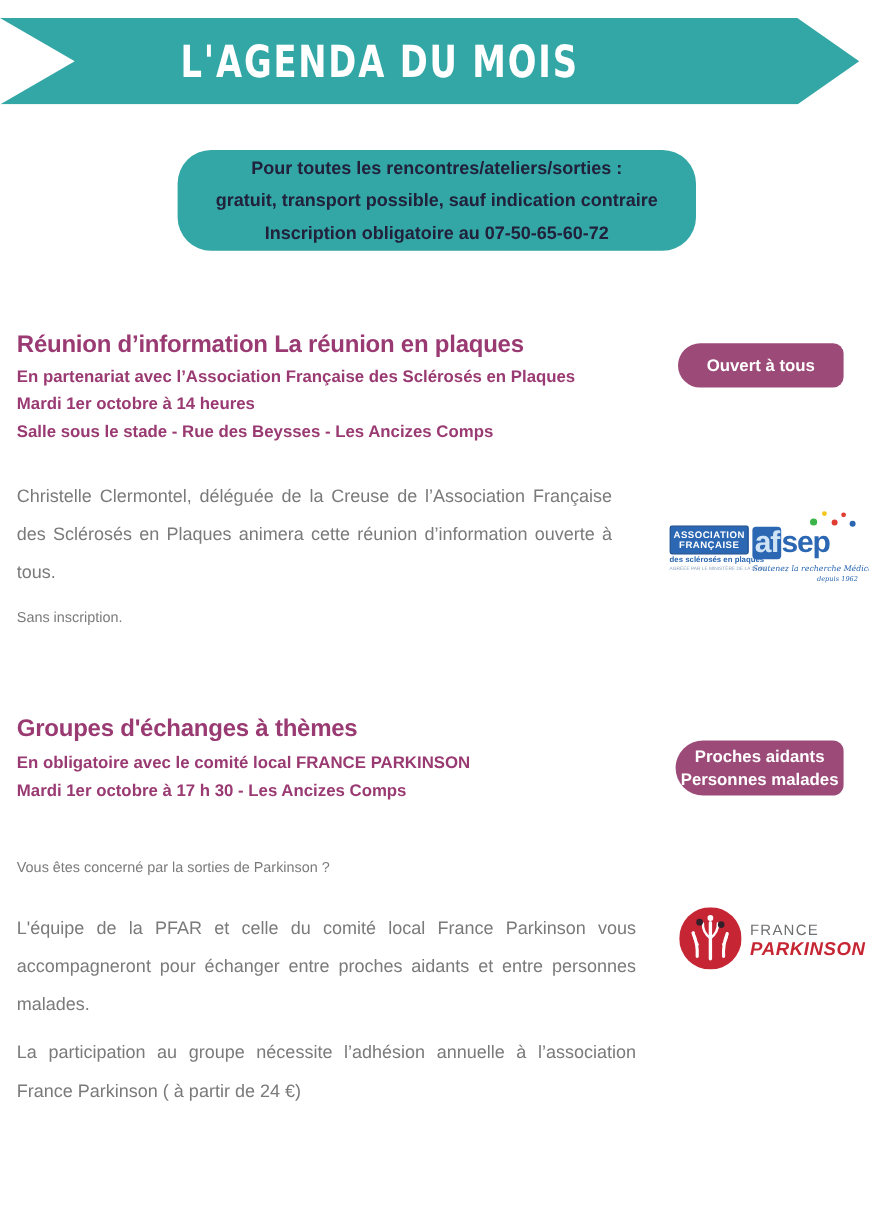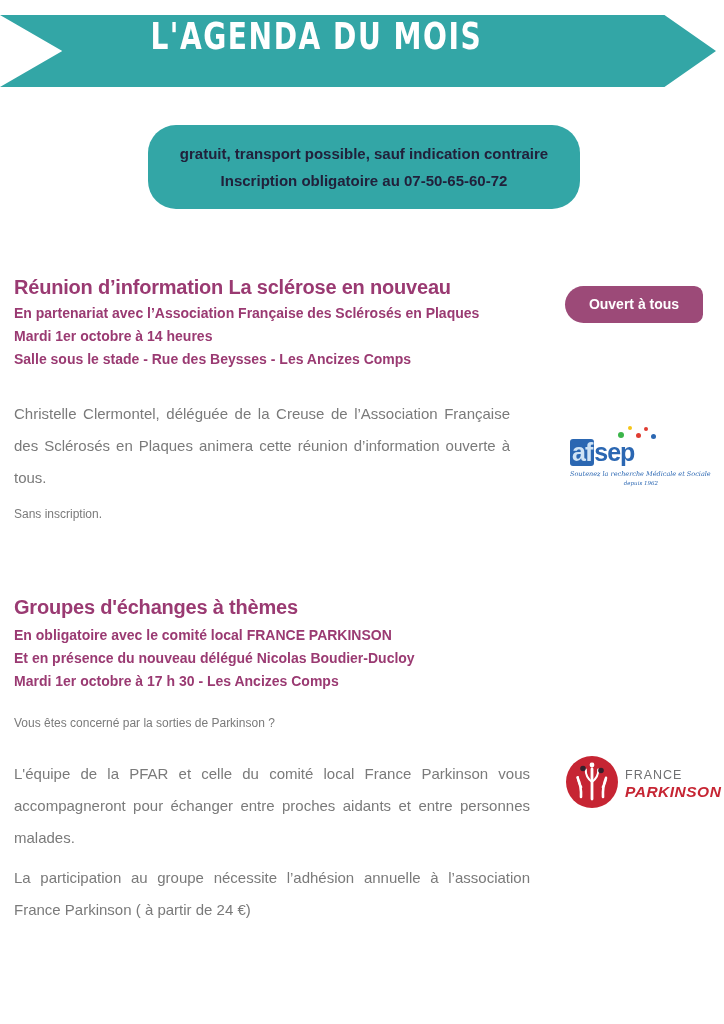--- a/index.html
+++ b/index.html
@@ -8,21 +8,21 @@
   .page {
     position:relative; width:724px; height:1024px; background:#ffffff;
     overflow:hidden; margin:0 auto;
   }
 
   
   .ribbon {
     position:absolute; top:15px; left:0; width:716px; height:72px;
     background:#33a6a6;
     clip-path:polygon(0% 0%, 92.8% 0%, 100% 50%, 92.8% 100%, 0% 100%, 8.7% 50%);
-    display:flex; align-items:flex-start; justify-content:center;
+    display:flex; align-items:center; justify-content:center;
   }
   .ribbon-title {
     display:inline-block; color:#ffffff; font-weight:bold;
     font-family:"DejaVu Sans","Liberation Sans",sans-serif;
     font-size:37px; letter-spacing:2px; white-space:nowrap;
     transform:translateX(-42px) scaleX(0.76);
   }
 
   
   .notice {
@@ -72,21 +72,21 @@
     letter-spacing:0.4px; white-space:nowrap;
   }
   .afsep-org-sub {
     color:#2b67b2; font-weight:bold; font-size:6.5px; line-height:8px;
     text-align:center; white-space:nowrap; margin-top:1px;
   }
   .afsep-org-tiny {
     color:#8ea3bd; font-size:4px; line-height:6px; text-align:center;
     white-space:nowrap;
   }
-  .afsep-right { position:relative; width:92px;margin-left:12px; }
+  .afsep-right { position:relative; width:92px; }
   .afsep-dot { position:absolute; border-radius:50%; }
   .afsep-word { position:absolute; left:0; top:12px; white-space:nowrap; }
   .afsep-af {
     display:inline-block; background:#2b67b2; color:#cfe3f5; font-weight:bold;
     font-size:25px; line-height:27px; padding:0 2px; border-radius:3px;
     letter-spacing:-1px;
   }
   .afsep-sep {
     color:#2b67b2; font-weight:bold; font-size:25px; letter-spacing:-1px;
   }
@@ -119,56 +119,68 @@
 </head>
 <body>
 
 <div class="page">
 
   <div class="ribbon">
     <span class="ribbon-title">L'AGENDA DU MOIS</span>
   </div>
 
   <div class="notice">
+    <span class="notice-line">Pour toutes les rencontres/ateliers/sorties :</span>
     <span class="notice-line">gratuit, transport possible, sauf indication contraire</span>
     <span class="notice-line">Inscription obligatoire au 07-50-65-60-72</span>
   </div>
 
-  <div class="event-title" style="top:276px;">Réunion d’information La sclérose en nouveau</div>
+  <div class="event-title" style="top:276px;">Réunion d’information La réunion en plaques</div>
   <div class="event-subs" style="top:302px;">
     <div class="event-sub">En partenariat avec l’Association Française des Sclérosés en Plaques</div>
     <div class="event-sub">Mardi 1er octobre à 14 heures</div>
     <div class="event-sub">Salle sous le stade - Rue des Beysses - Les Ancizes Comps</div>
   </div>
   <div class="badge" style="left:565px; top:286px; width:138px; height:37px;">
     <span class="badge-line">Ouvert à tous</span>
   </div>
   <div class="para" style="top:398px; width:496px;">Christelle Clermontel, déléguée de la Creuse de l’Association Française des Sclérosés en Plaques animera cette réunion d’information ouverte à tous.</div>
   <div class="para-line" style="top:507px;">Sans inscription.</div>
 
   <div class="afsep">
+    <div class="afsep-left">
+      <div class="afsep-box">
+        <div>ASSOCIATION</div>
+        <div>FRANÇAISE</div>
+      </div>
+      <div class="afsep-org-sub">des sclérosés en plaques</div>
+      <div class="afsep-org-tiny">AGRÉÉE PAR LE MINISTÈRE DE LA SANTÉ</div>
+    </div>
     <div class="afsep-right">
       <span class="afsep-dot" style="left:48px; top:6px;  width:6px; height:6px; background:#3bb54a;"></span>
       <span class="afsep-dot" style="left:58px; top:0px;  width:4px; height:4px; background:#f5c518;"></span>
       <span class="afsep-dot" style="left:66px; top:7px;  width:5px; height:5px; background:#e03c31;"></span>
       <span class="afsep-dot" style="left:74px; top:1px;  width:4px; height:4px; background:#e03c31;"></span>
       <span class="afsep-dot" style="left:81px; top:8px;  width:5px; height:5px; background:#2b67b2;"></span>
       <div class="afsep-word">
         <span class="afsep-af">af</span><span class="afsep-sep">sep</span>
       </div>
       <div class="afsep-tagline">Soutenez la recherche Médicale et Sociale</div>
       <div class="afsep-since">depuis 1962</div>
     </div>
   </div>
 
   <div class="event-title" style="top:596px;">Groupes d'échanges à thèmes</div>
   <div class="event-subs" style="top:624px;">
     <div class="event-sub">En obligatoire avec le comité local FRANCE PARKINSON</div>
-    <div class="event-sub">Et en présence du nouveau délégué Nicolas Boudier-Ducloy</div>
     <div class="event-sub">Mardi 1er octobre à 17 h 30 - Les Ancizes Comps</div>
+  </div>
+  <div class="badge" style="left:563px; top:617px; width:140px; height:46px; border-radius:23px 9px 9px 23px;">
+    <span class="badge-line">Proches aidants</span>
+    <span class="badge-line">Personnes malades</span>
   </div>
   <div class="para-line" style="top:716px;">Vous êtes concerné par la sorties de Parkinson ?</div>
   <div class="para" style="top:758px; width:516px;">L'équipe de la PFAR et celle du comité local France Parkinson vous accompagneront pour échanger entre proches aidants et entre personnes malades.</div>
   <div class="para" style="top:862px; width:516px;">La participation au groupe nécessite l’adhésion annuelle à l’association France Parkinson  ( à partir de 24 €)</div>
 
   <div class="fp">
     <span>
       <svg width="52" height="52" viewBox="0 0 52 52">
         <circle cx="26" cy="26" r="26" fill="#c62533"></circle>
         <path d="M15 41 C15.5 33 14 27 11.5 21.5" stroke="#ffffff" stroke-width="2.6" fill="none" stroke-linecap="round"></path>

